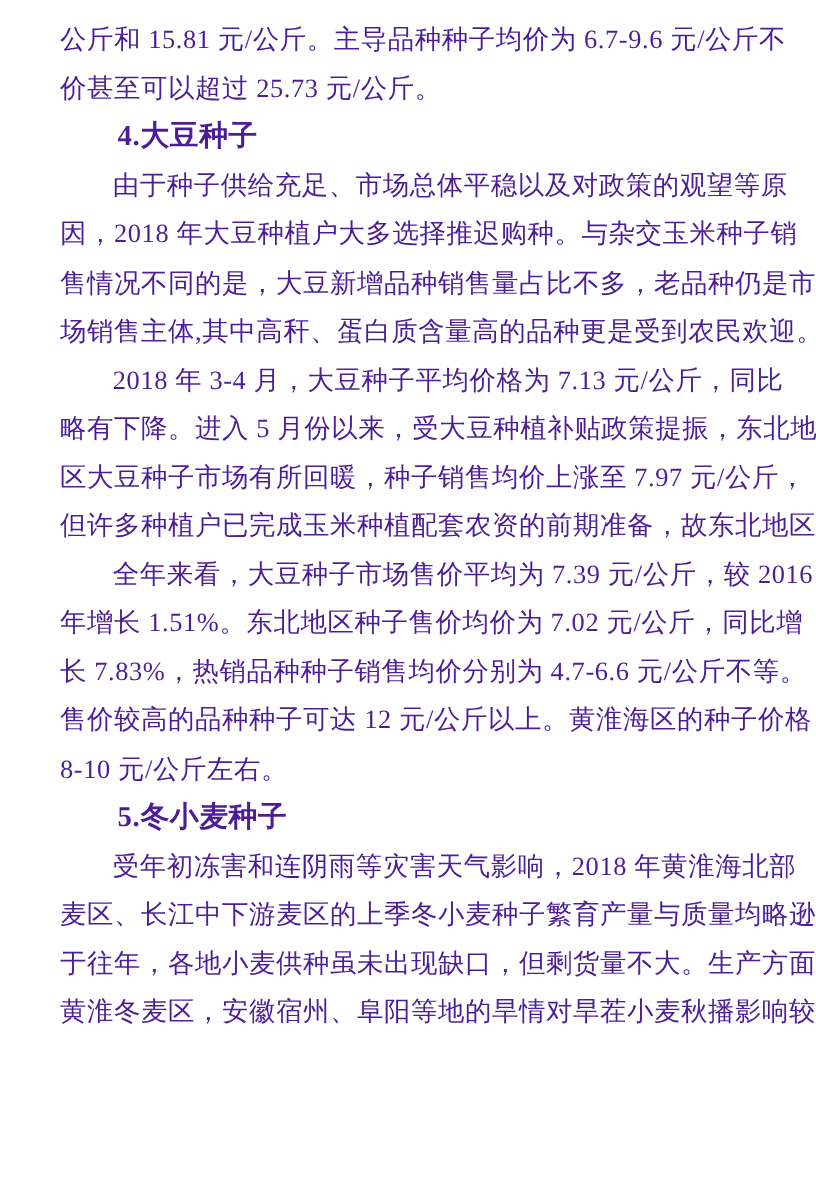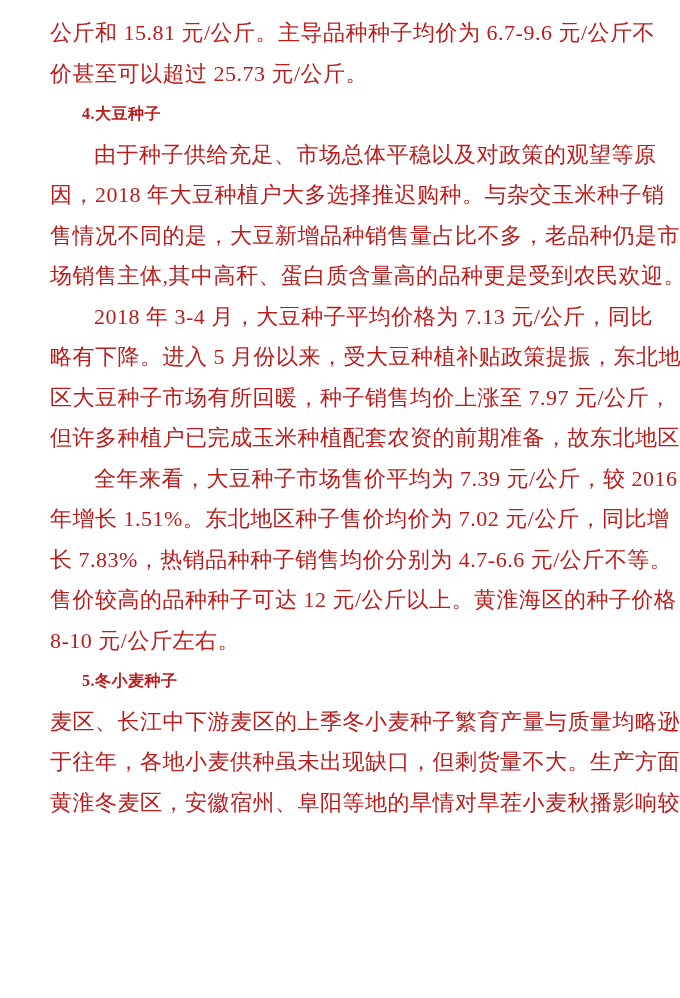--- a/index.html
+++ b/index.html
@@ -9,41 +9,41 @@
   }
   .page {
     position: relative;
     width: 680px;
     height: 998px;
     background: #ffffff;
     overflow: hidden;
     box-sizing: border-box;
     padding: 13px 47px 0 50px;
     font-family: "Liberation Serif", "DejaVu Serif", serif;
-    color: #b91c1c;
+    color: #4c1d95;
   }
   .content {
     width: 583px;
   }
   .line {
     font-size: 22px;
     line-height: 40.5px;
     white-space: nowrap;
     text-align: justify;
     text-align-last: justify;
     letter-spacing: 0.5px;
   }
   .line.end {
     text-align-last: left;
   }
   .line.indent {
     text-indent: 2em;
   }
   .heading {
-    font-size: 16px;
+    font-size: 24px;
     line-height: 40.5px;
     font-weight: 700;
     text-indent: 2em;
     margin: 0;
     letter-spacing: 0.5px;
   }
   .para {
     margin: 0;
   }
 </style>
@@ -78,19 +78,20 @@
       <div class="line indent">全年来看，大豆种子市场售价平均为 7.39 元/公斤，较 2016</div>
       <div class="line">年增长 1.51%。东北地区种子售价均价为 7.02 元/公斤，同比增</div>
       <div class="line">长 7.83%，热销品种种子销售均价分别为 4.7-6.6 元/公斤不等。</div>
       <div class="line">售价较高的品种种子可达 12 元/公斤以上。黄淮海区的种子价格</div>
       <div class="line end">8-10 元/公斤左右。</div>
     </div>
 
     <h3 class="heading">5.冬小麦种子</h3>
 
     <div class="para">
+      <div class="line indent">受年初冻害和连阴雨等灾害天气影响，2018 年黄淮海北部</div>
       <div class="line">麦区、长江中下游麦区的上季冬小麦种子繁育产量与质量均略逊</div>
       <div class="line">于往年，各地小麦供种虽未出现缺口，但剩货量不大。生产方面，</div>
       <div class="line end">黄淮冬麦区，安徽宿州、阜阳等地的旱情对旱茬小麦秋播影响较</div>
     </div>
 
   </div>
 </div>
 
 </body></html>

